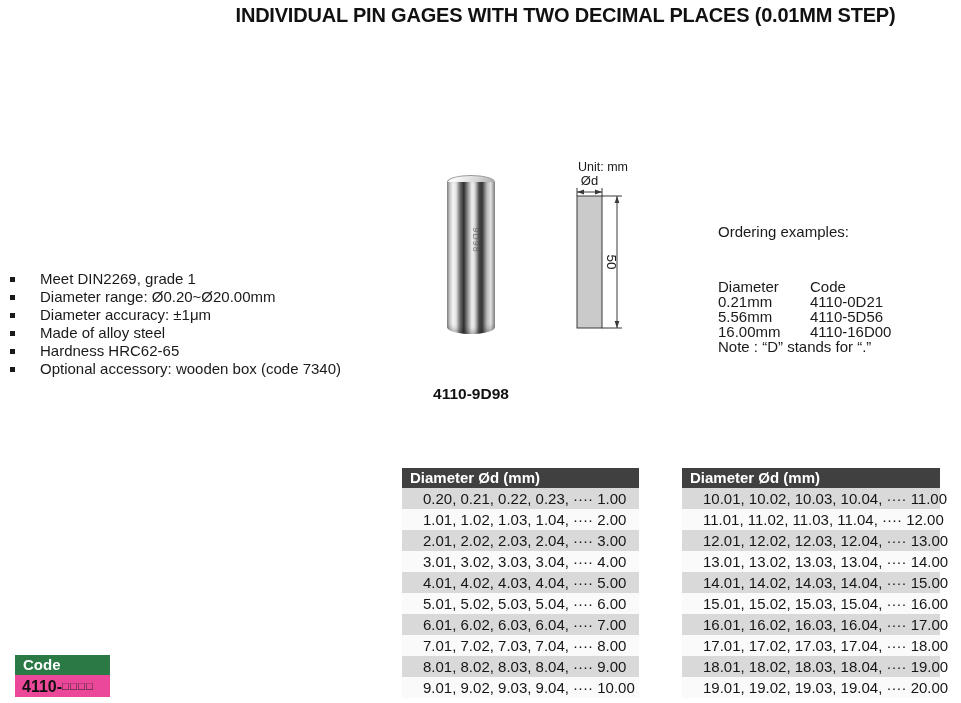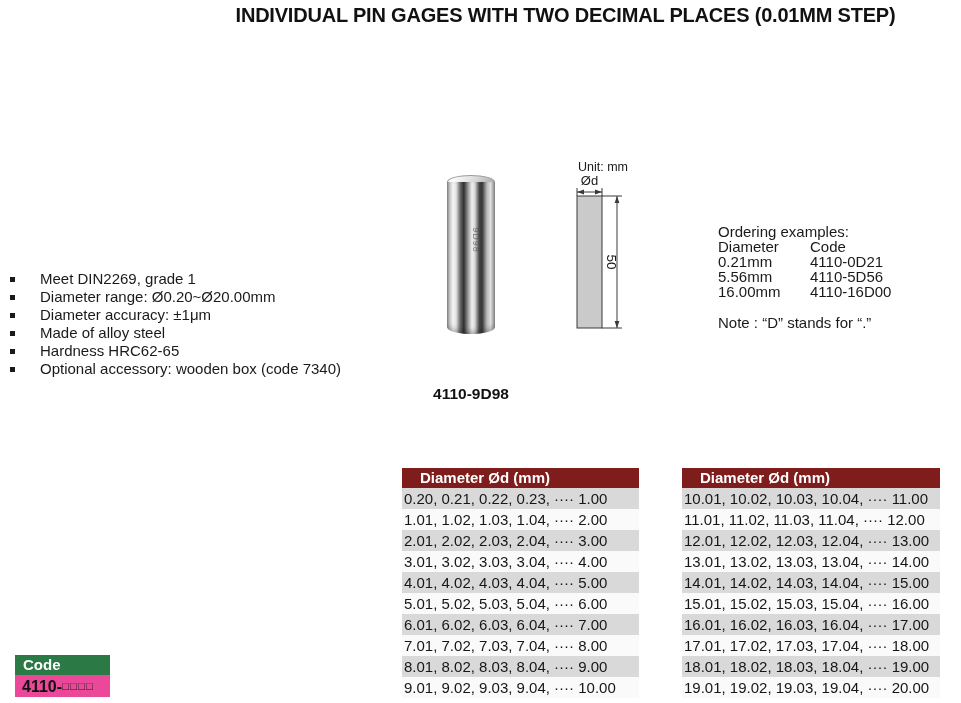--- a/index.html
+++ b/index.html
@@ -42,34 +42,34 @@
     position:absolute; left:426px; top:355px; width:90px; text-align:center;
     font-size:15.5px; font-weight:bold; color:#111;margin-top:30px;
   }
 
   
   .drawing { position:absolute; left:555px; top:155px; }
 
   
   .ordering { position:absolute; left:718px; top:224px; font-size:15px; line-height:15px; color:#1a1a1a; }
   .ordering .ord-title { font-weight:normal; }
-  .ordering .ord-grid { display:grid; grid-template-columns:92px auto; }
-  .ordering .note { white-space:nowrap;margin-top:16px; }
+  .ordering .ord-grid { display:grid; grid-template-columns:92px auto;margin-top:40px; }
+  .ordering .note { white-space:nowrap; }
 
   
   .dtable { position:absolute; top:468px; }
   .dtable.left  { left:402px; width:237px; }
   .dtable.right { left:682px; width:258px; }
   .dtable .thead {
-    height:20px; line-height:20px; background:#7f1d1d; color:#ffffff;
-    font-weight:bold; font-size:15px; padding-left:18px;
+    height:20px; line-height:20px; background:#404040; color:#ffffff;
+    font-weight:bold; font-size:15px; padding-left:8px;
   }
   .dtable .trow {
     height:21px; line-height:21px; font-size:15px; color:#161616;
-    padding-left:2px; white-space:nowrap;
+    padding-left:21px; white-space:nowrap;
   }
   .dtable .trow:nth-child(odd) { background:#d9d9d9; }
   .dtable .trow:nth-child(even){ background:#fafafa; }
 
   
   .codebox { position:absolute; left:15px; top:655px; width:95px; }
   .codebox .chead {
     height:20px; line-height:20px; background:#2b7a46; color:#ffffff;
     font-weight:bold; font-size:15px; padding-left:8px;
   }

